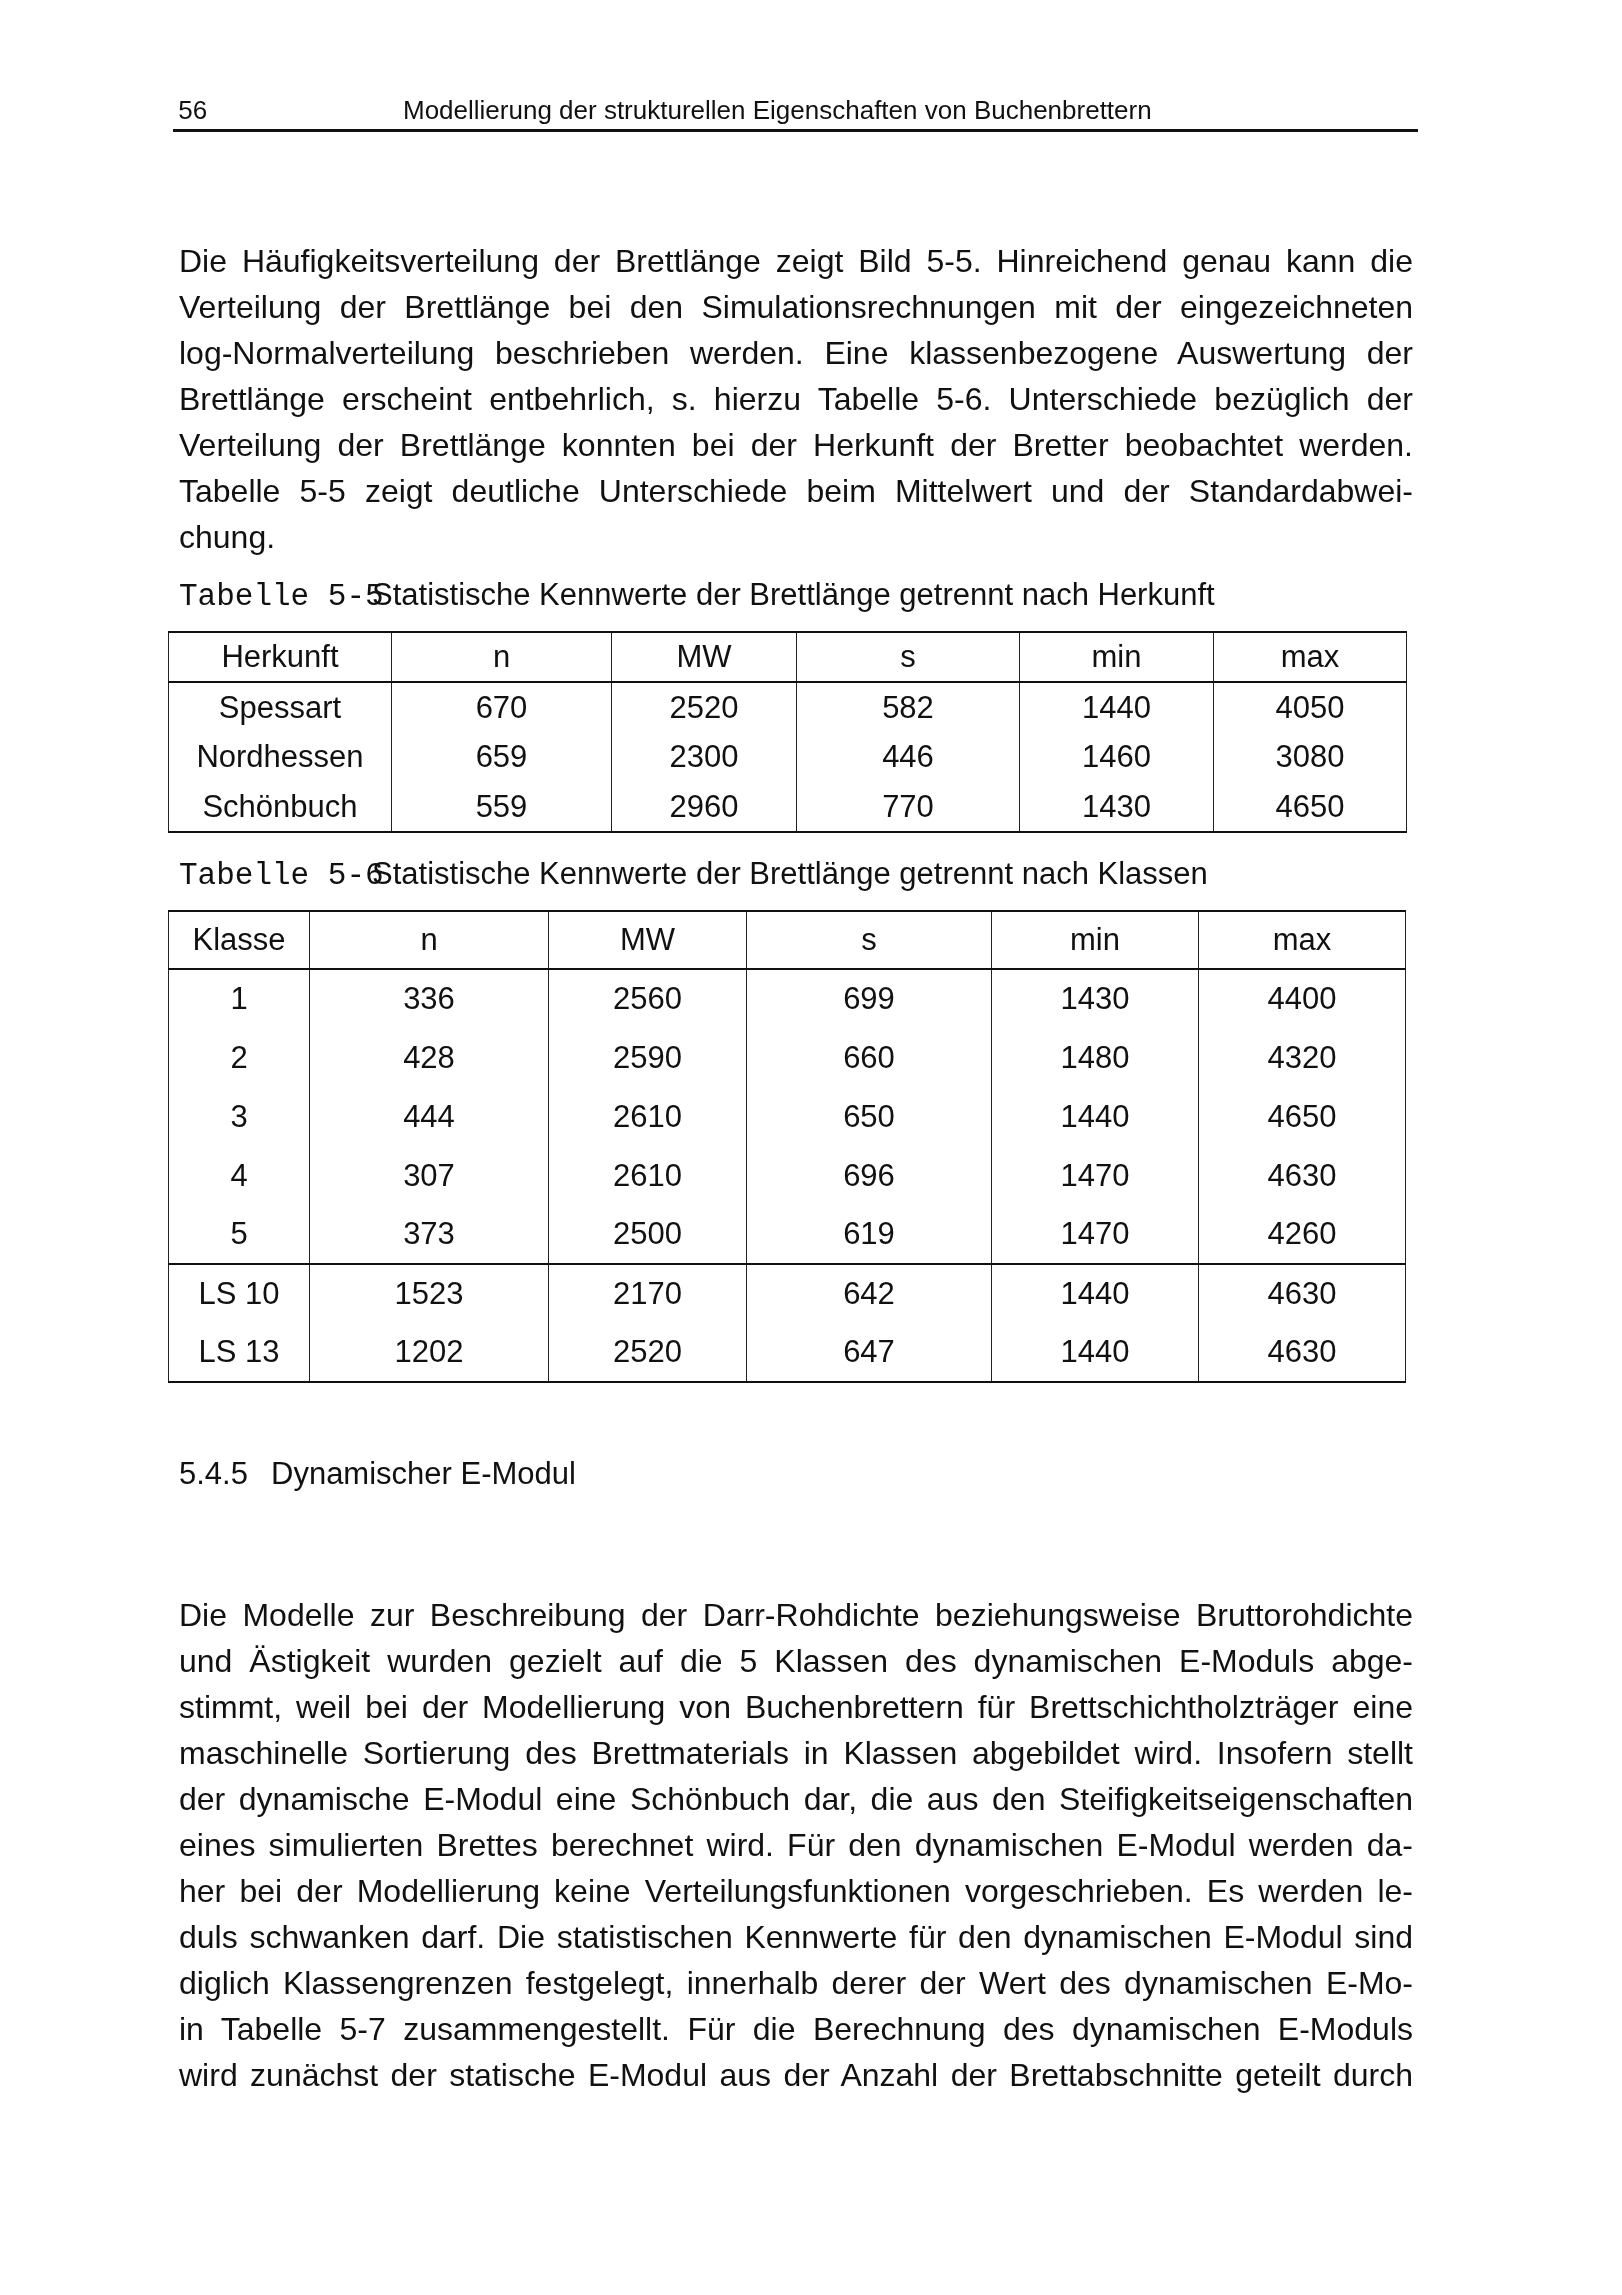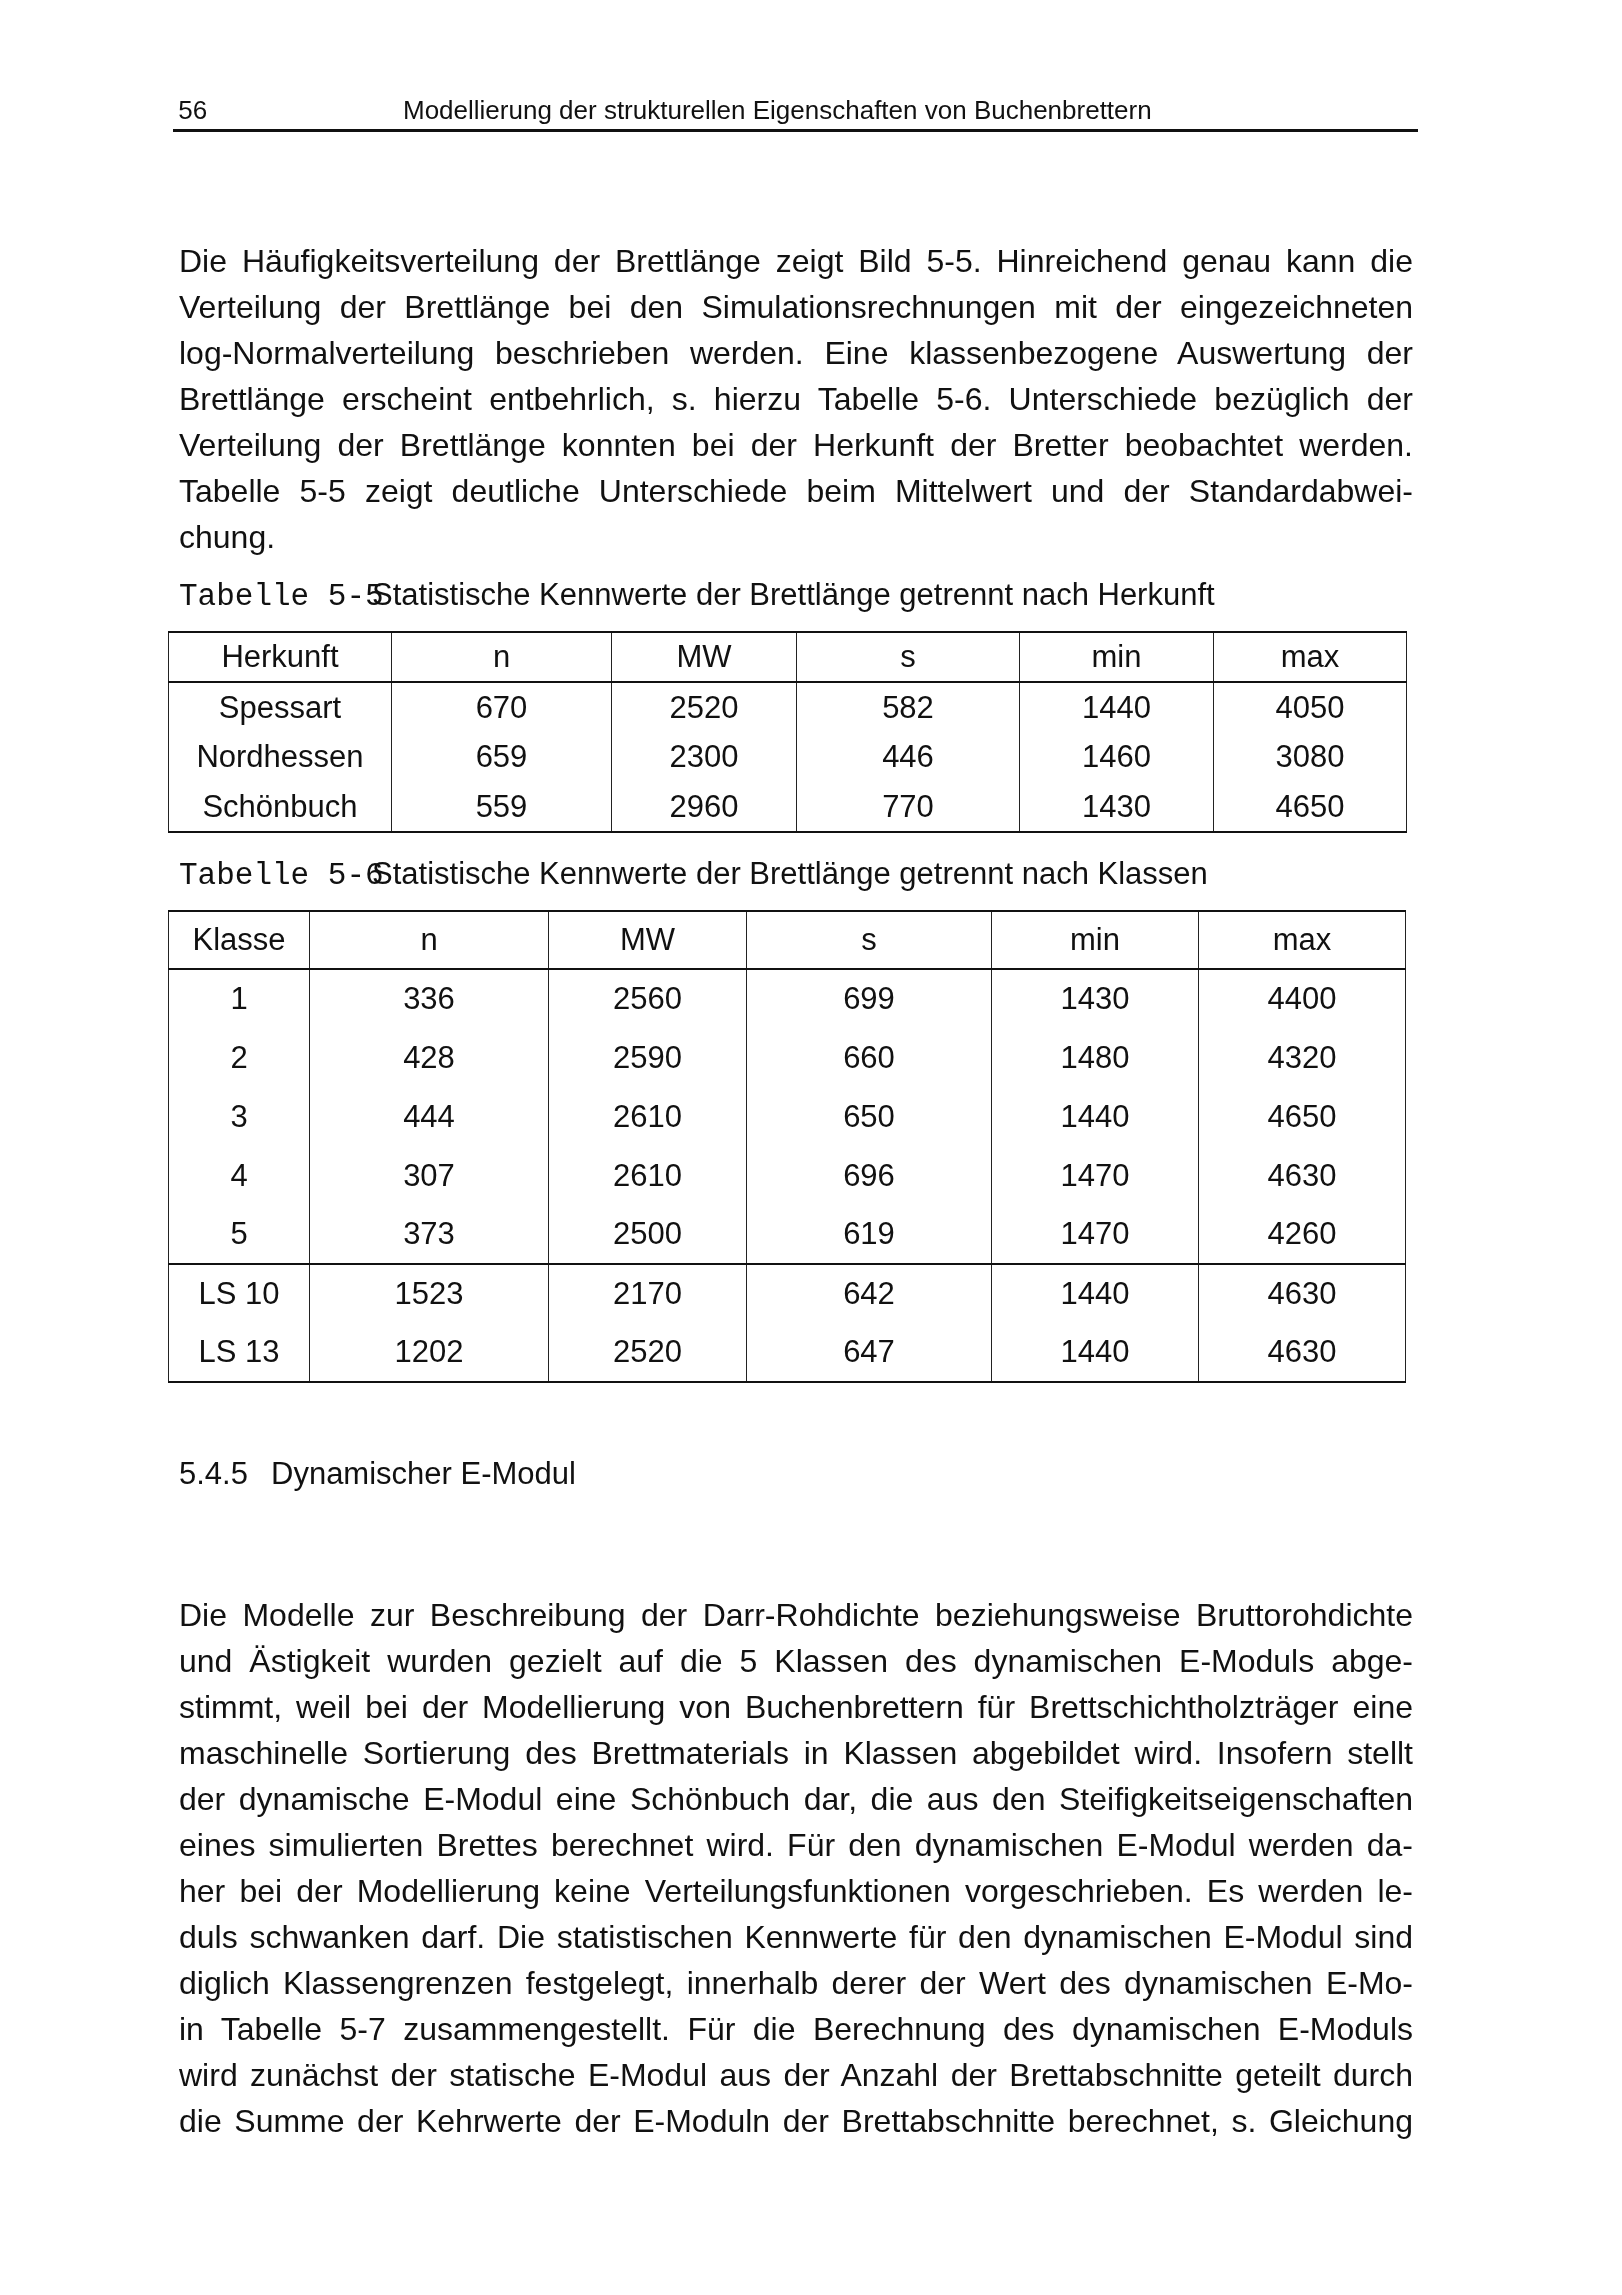--- a/index.html
+++ b/index.html
@@ -206,15 +206,14 @@
   <span class="line">und Ästigkeit wurden gezielt auf die 5 Klassen des dynamischen E-Moduls abge-</span>
   <span class="line">stimmt, weil bei der Modellierung von Buchenbrettern für Brettschichtholzträger eine</span>
   <span class="line">maschinelle Sortierung des Brettmaterials in Klassen abgebildet wird. Insofern stellt</span>
   <span class="line">der dynamische E-Modul eine Schönbuch dar, die aus den Steifigkeitseigenschaften</span>
   <span class="line">eines simulierten Brettes berechnet wird. Für den dynamischen E-Modul werden da-</span>
   <span class="line">her bei der Modellierung keine Verteilungsfunktionen vorgeschrieben. Es werden le-</span>
   <span class="line">duls schwanken darf. Die statistischen Kennwerte für den dynamischen E-Modul sind</span>
   <span class="line">diglich Klassengrenzen festgelegt, innerhalb derer der Wert des dynamischen E-Mo-</span>
   <span class="line">in Tabelle 5-7 zusammengestellt. Für die Berechnung des dynamischen E-Moduls</span>
   <span class="line">wird zunächst der statische E-Modul aus der Anzahl der Brettabschnitte geteilt durch</span>
-  <span class="line">die Summe der Kehrwerte der E-Moduln der Brettabschnitte berechnet, s. Gleichung</span>
 </div>
 
 
 </body></html>

